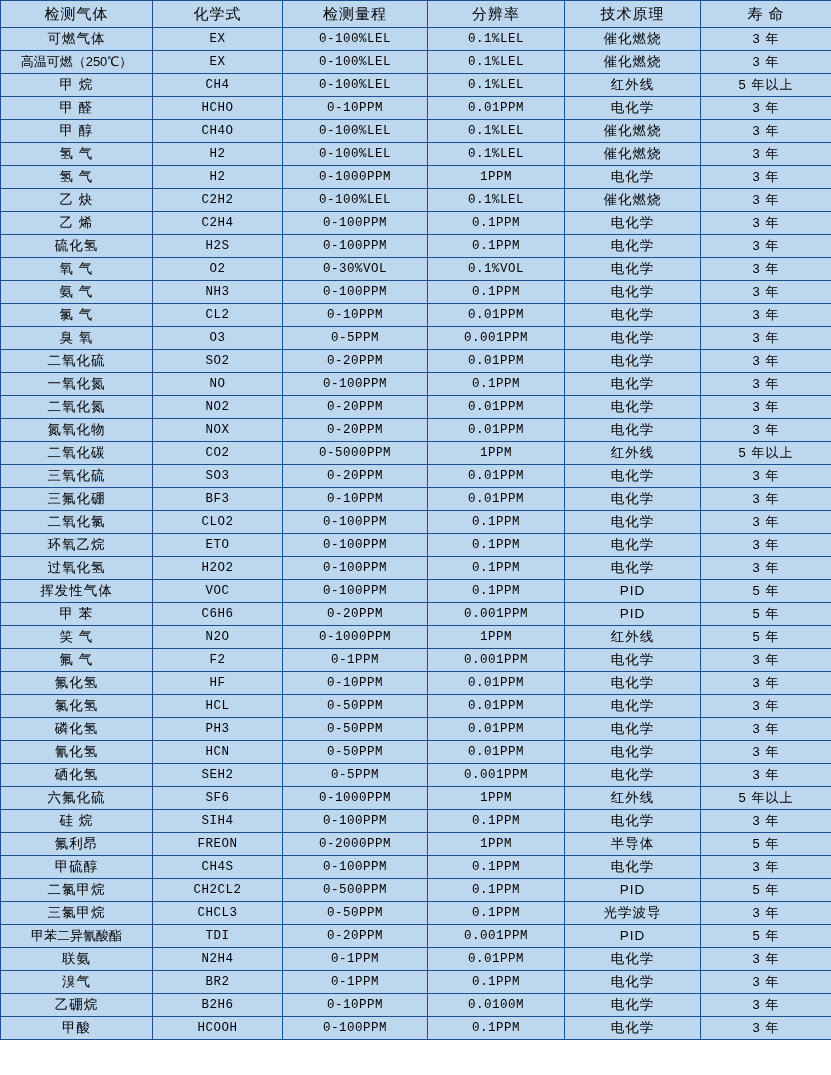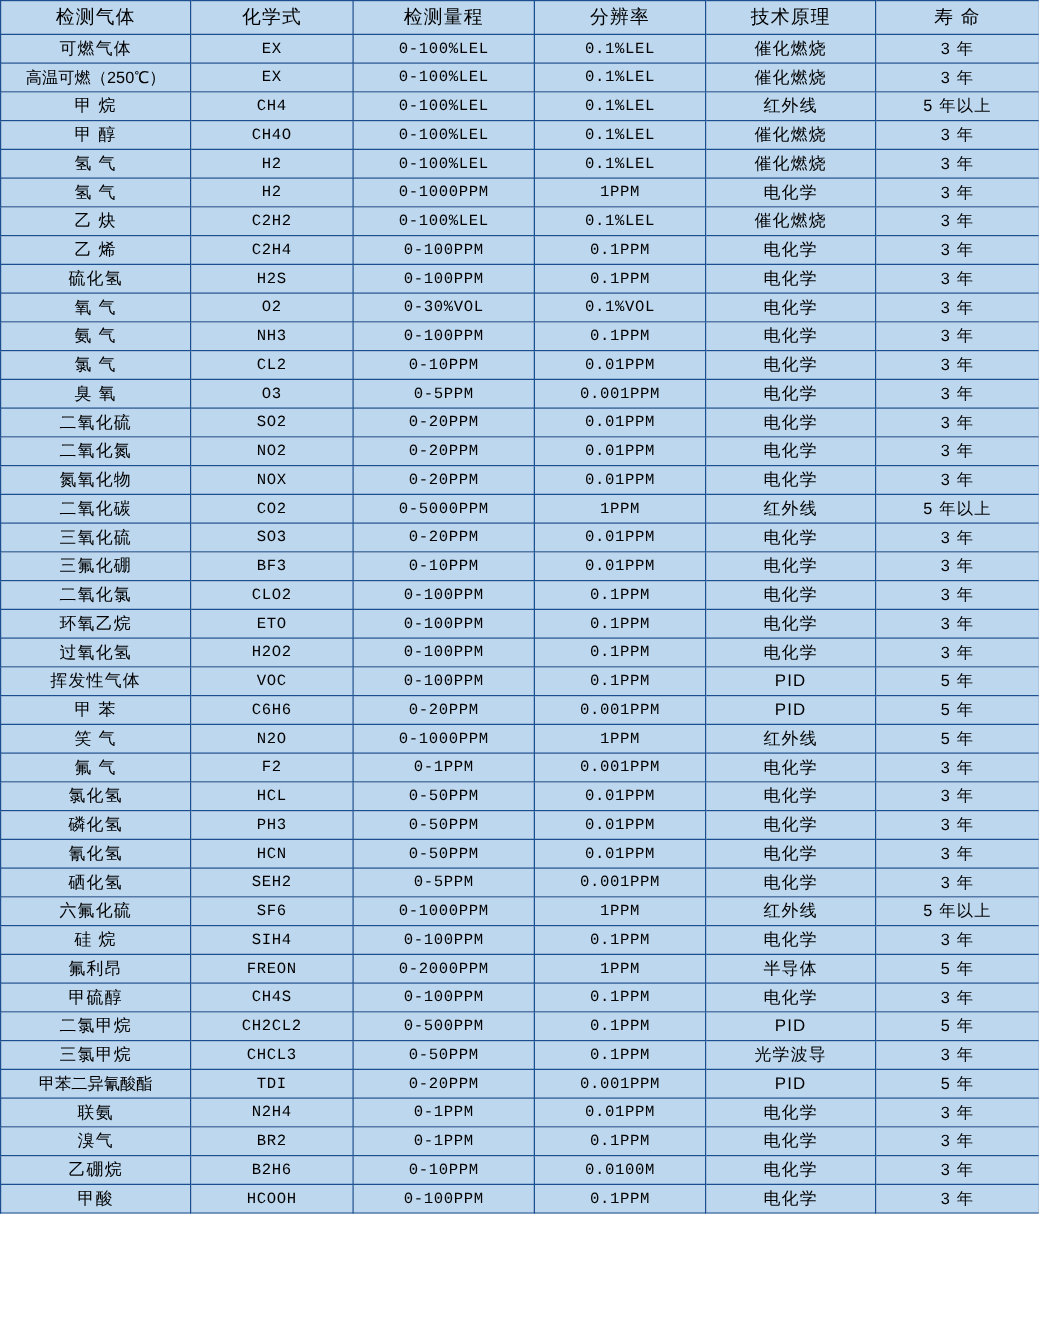--- a/index.html
+++ b/index.html
@@ -107,20 +107,28 @@
       </tr>
       <tr>
         <td class="name">甲 烷</td>
         <td class="mono">CH4</td>
         <td class="mono">0-100%LEL</td>
         <td class="mono">0.1%LEL</td>
         <td class="name">红外线</td>
         <td class="life">5 年以上</td>
       </tr>
       <tr>
+        <td class="name">甲 醛</td>
+        <td class="mono">HCHO</td>
+        <td class="mono">0-10PPM</td>
+        <td class="mono">0.01PPM</td>
+        <td class="name">电化学</td>
+        <td class="life">3 年</td>
+      </tr>
+      <tr>
         <td class="name">甲 醇</td>
         <td class="mono">CH4O</td>
         <td class="mono">0-100%LEL</td>
         <td class="mono">0.1%LEL</td>
         <td class="name">催化燃烧</td>
         <td class="life">3 年</td>
       </tr>
       <tr>
         <td class="name">氢 气</td>
         <td class="mono">H2</td>
@@ -191,20 +199,28 @@
         <td class="mono">0-5PPM</td>
         <td class="mono">0.001PPM</td>
         <td class="name">电化学</td>
         <td class="life">3 年</td>
       </tr>
       <tr>
         <td class="name">二氧化硫</td>
         <td class="mono">SO2</td>
         <td class="mono">0-20PPM</td>
         <td class="mono">0.01PPM</td>
+        <td class="name">电化学</td>
+        <td class="life">3 年</td>
+      </tr>
+      <tr>
+        <td class="name">一氧化氮</td>
+        <td class="mono">NO</td>
+        <td class="mono">0-100PPM</td>
+        <td class="mono">0.1PPM</td>
         <td class="name">电化学</td>
         <td class="life">3 年</td>
       </tr>
       <tr>
         <td class="name">二氧化氮</td>
         <td class="mono">NO2</td>
         <td class="mono">0-20PPM</td>
         <td class="mono">0.01PPM</td>
         <td class="name">电化学</td>
         <td class="life">3 年</td>
@@ -291,20 +307,28 @@
       </tr>
       <tr>
         <td class="name">氟 气</td>
         <td class="mono">F2</td>
         <td class="mono">0-1PPM</td>
         <td class="mono">0.001PPM</td>
         <td class="name">电化学</td>
         <td class="life">3 年</td>
       </tr>
       <tr>
+        <td class="name">氟化氢</td>
+        <td class="mono">HF</td>
+        <td class="mono">0-10PPM</td>
+        <td class="mono">0.01PPM</td>
+        <td class="name">电化学</td>
+        <td class="life">3 年</td>
+      </tr>
+      <tr>
         <td class="name">氯化氢</td>
         <td class="mono">HCL</td>
         <td class="mono">0-50PPM</td>
         <td class="mono">0.01PPM</td>
         <td class="name">电化学</td>
         <td class="life">3 年</td>
       </tr>
       <tr>
         <td class="name">磷化氢</td>
         <td class="mono">PH3</td>

